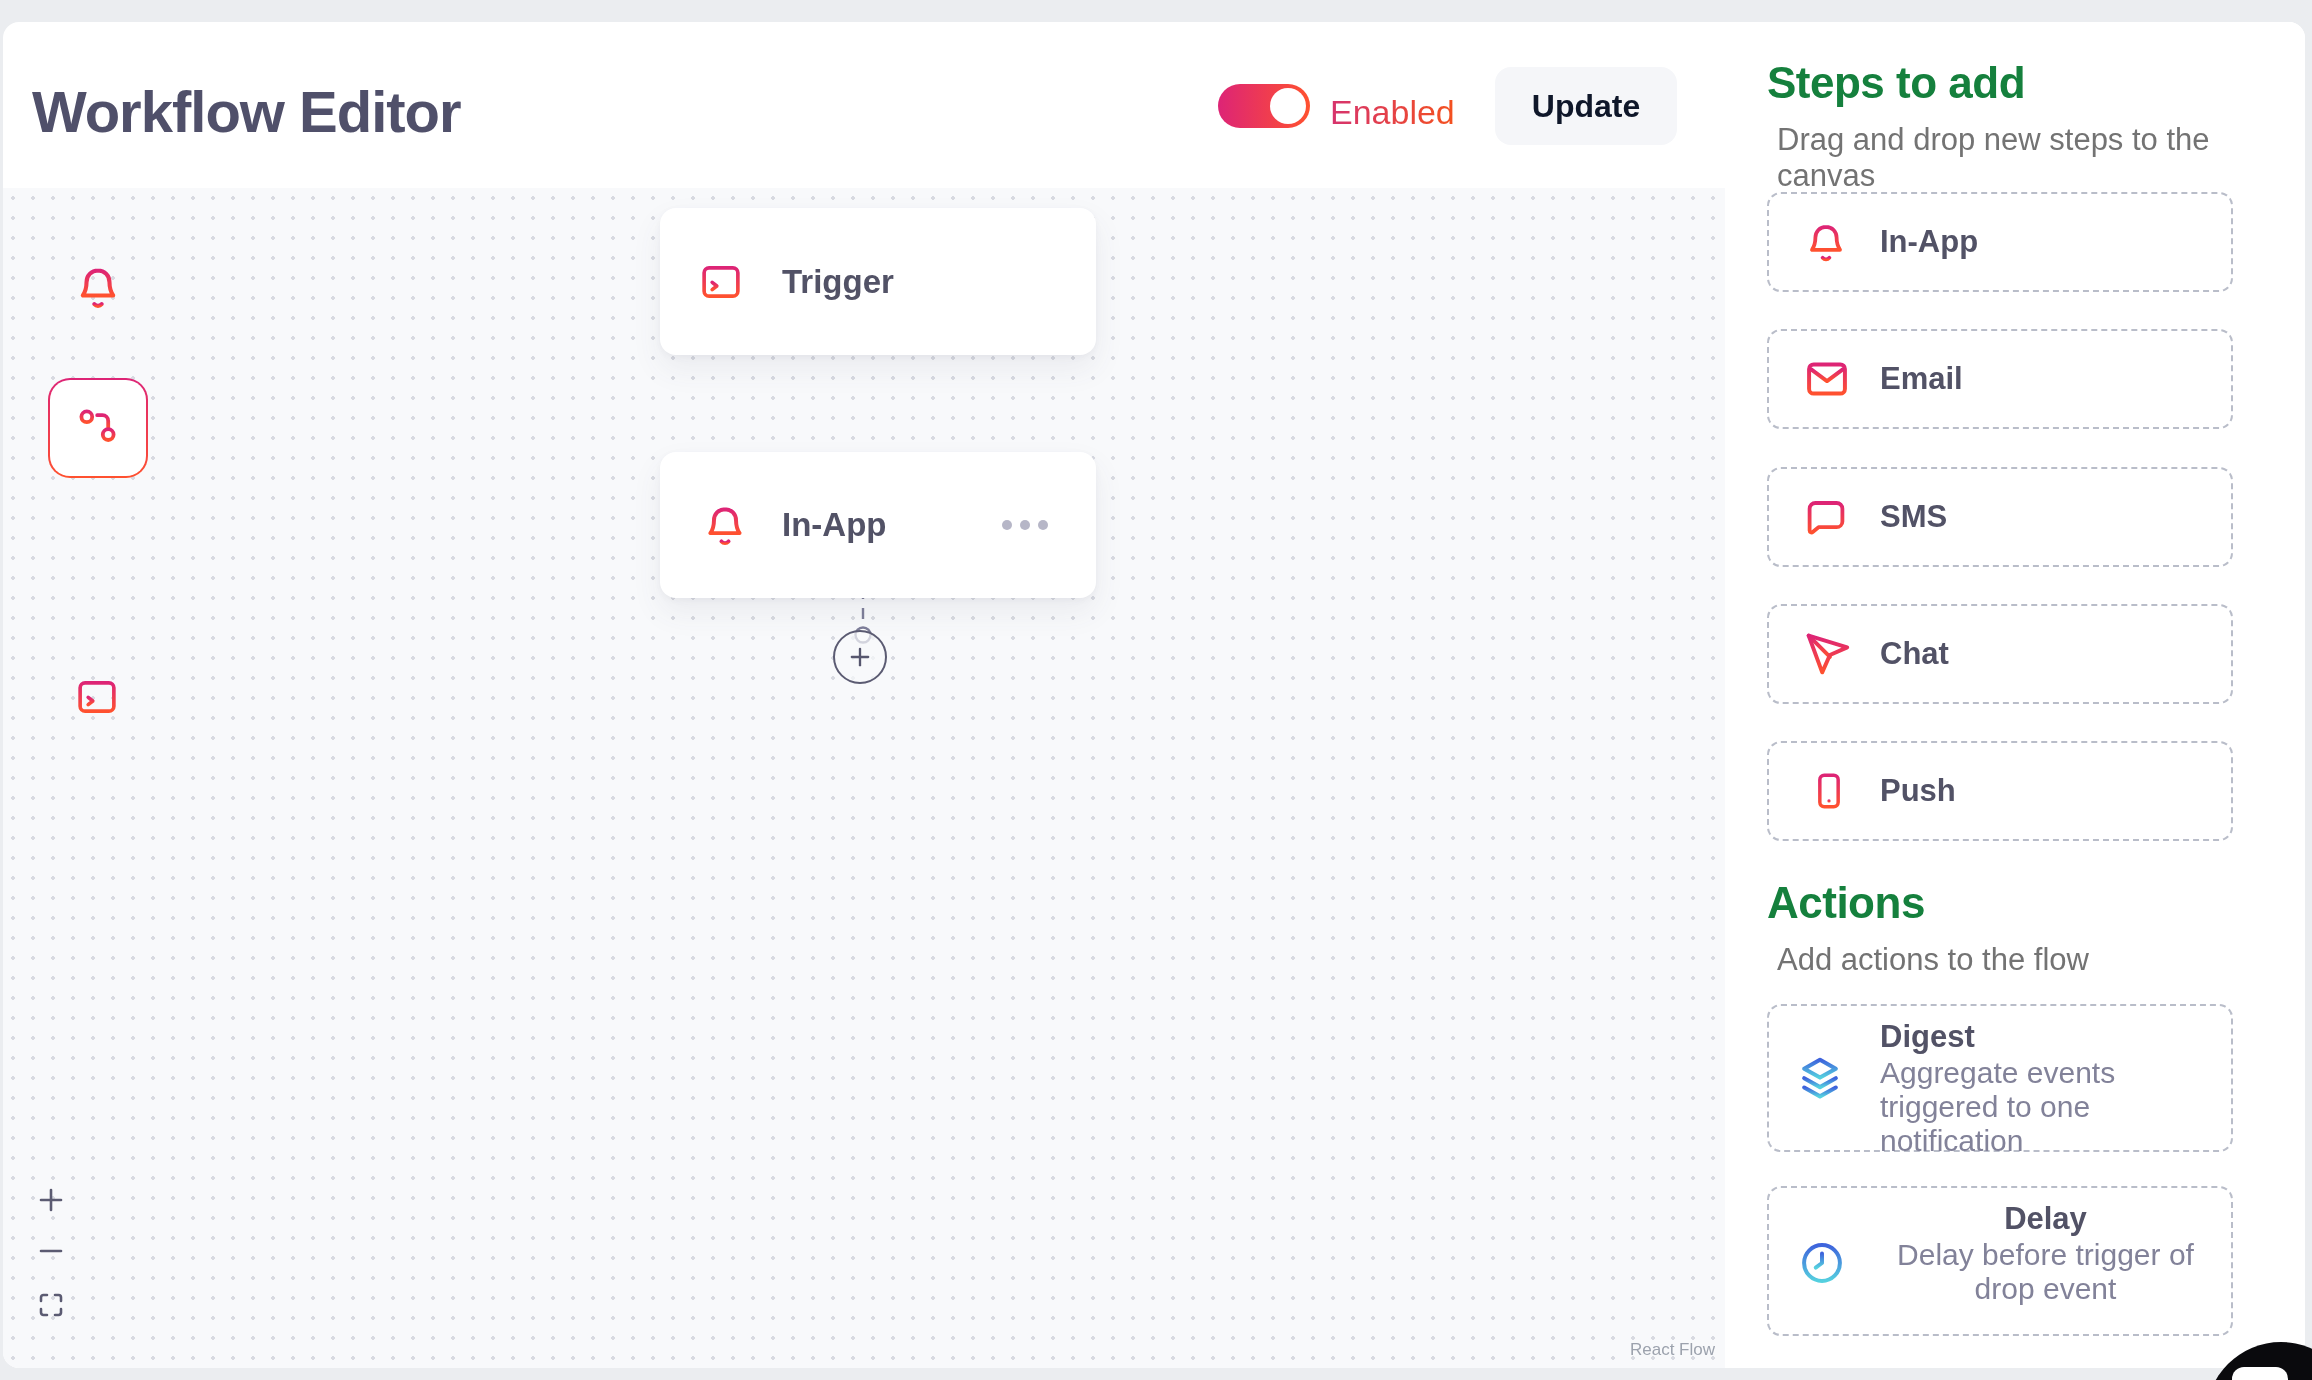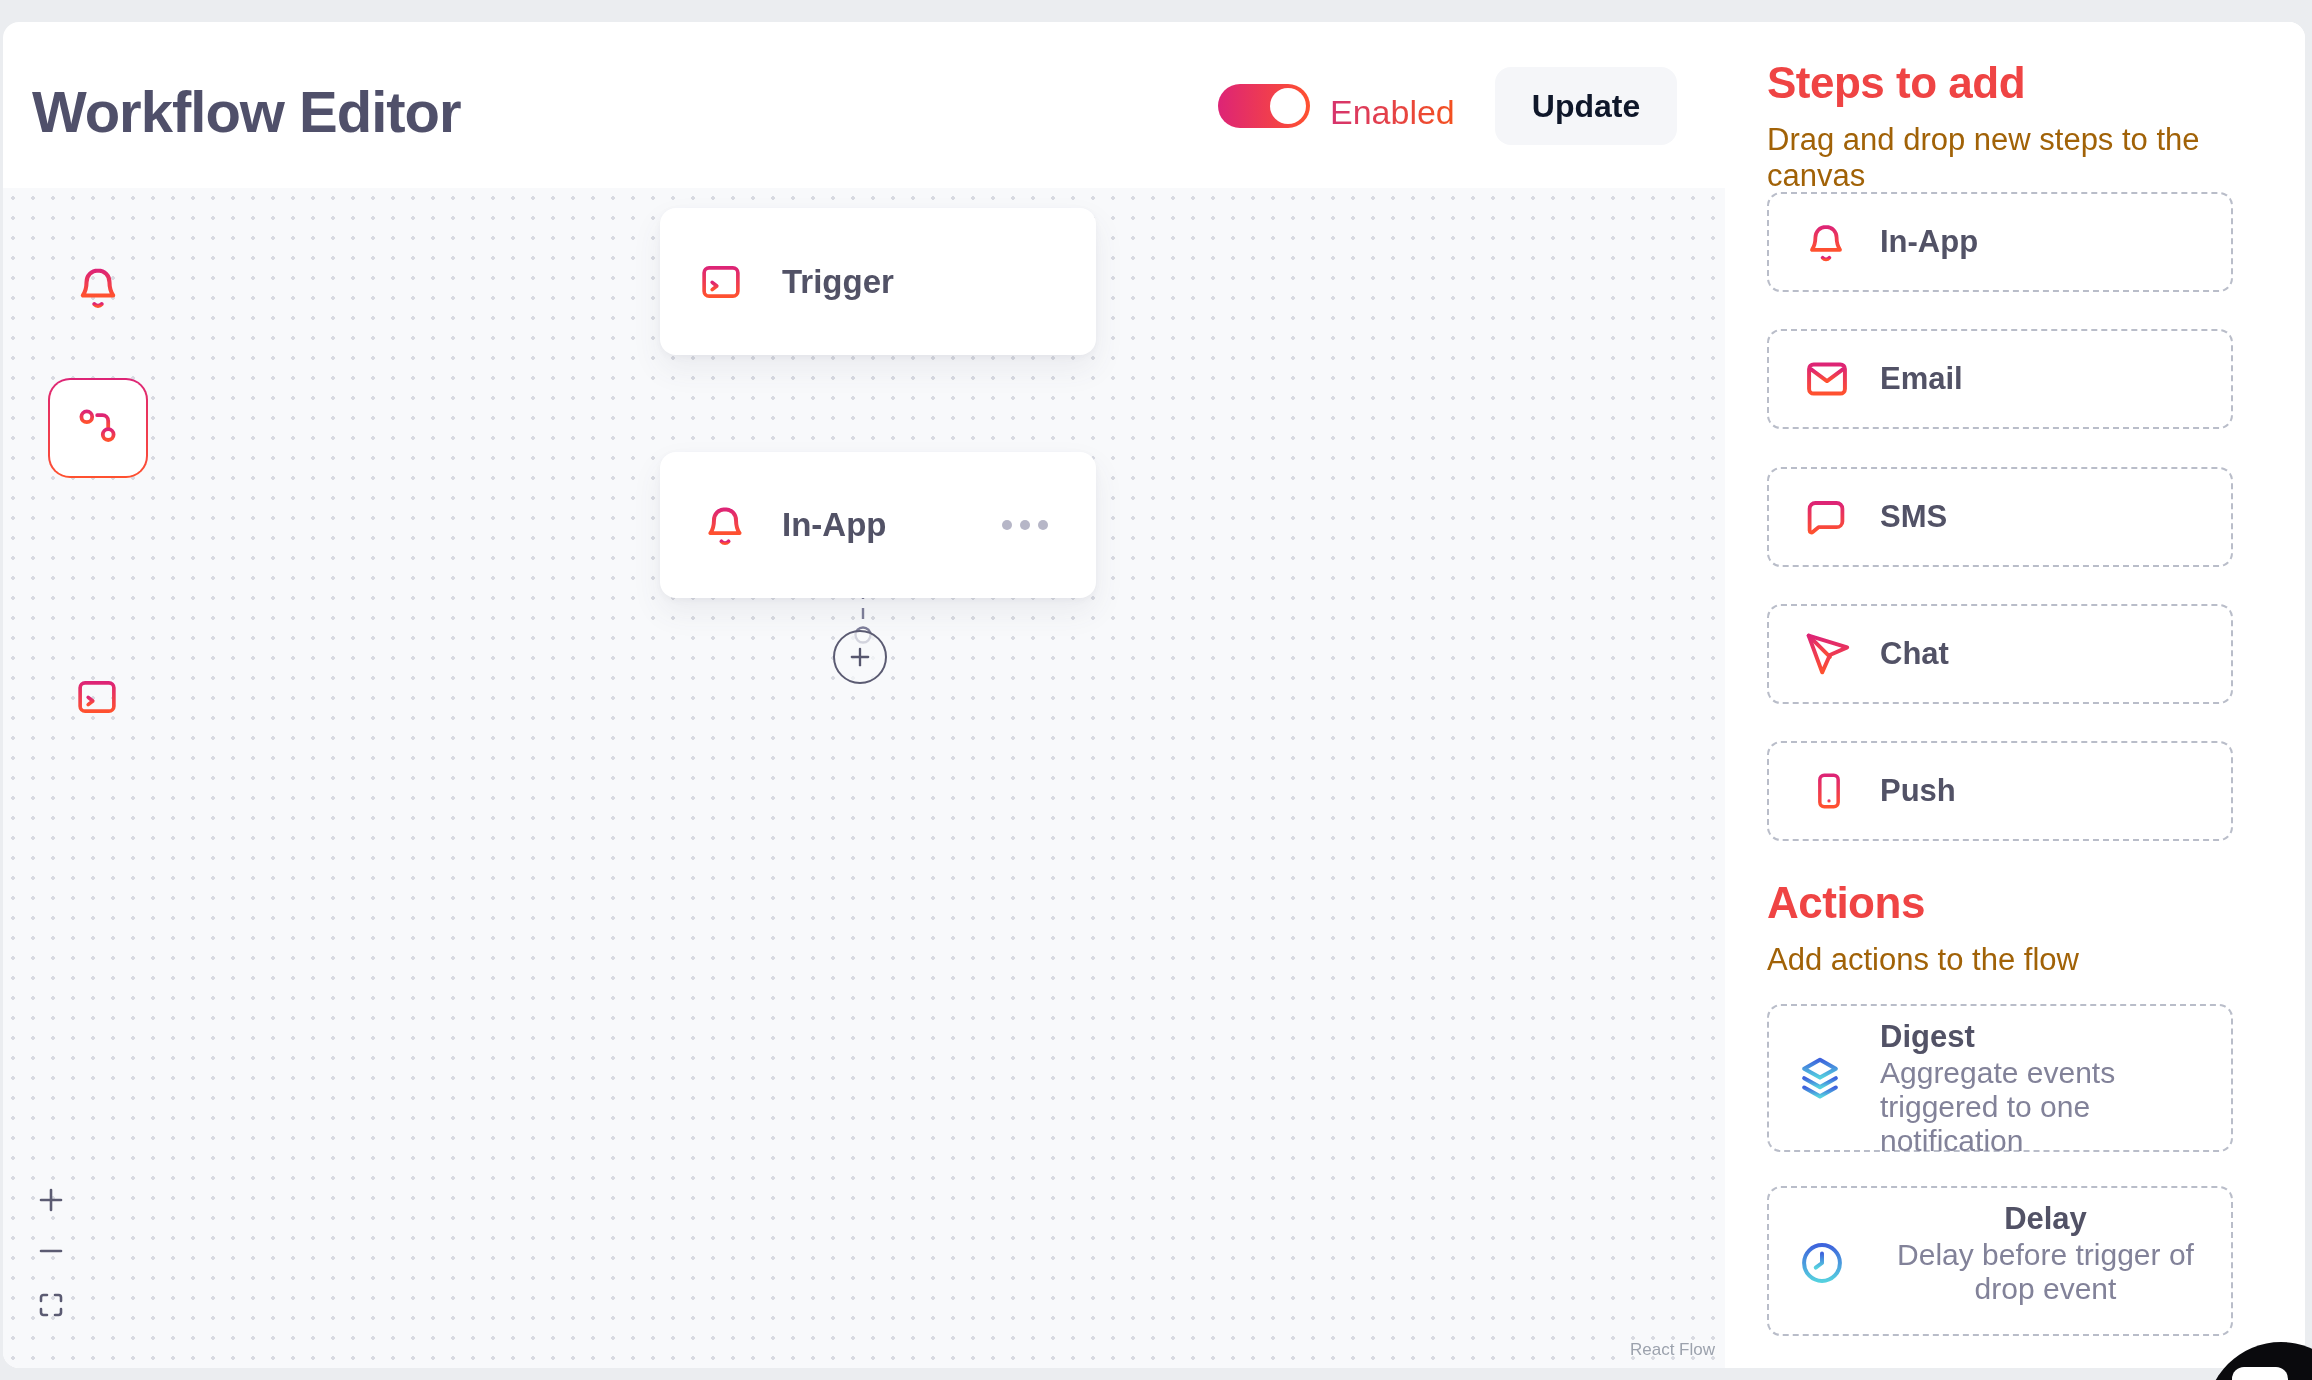--- a/index.html
+++ b/index.html
@@ -34,22 +34,22 @@
   .rail-item{position:absolute;cursor:pointer;}
   .rail-selected{position:absolute;left:45px;top:190px;width:100px;height:100px;border-radius:22px;
     border:2.5px solid transparent;cursor:pointer;
     background:linear-gradient(#fff,#fff) padding-box,linear-gradient(180deg,#DD2476,#FF512F) border-box;
     display:flex;align-items:center;justify-content:center;}
   
   .zctl{position:absolute;left:35px;cursor:pointer;color:#5b5b72;}
   .attribution{position:absolute;right:10px;bottom:8px;font-size:17px;color:#9ca2ad;cursor:pointer;}
   
   .panel{position:absolute;left:1722px;top:0;width:580px;height:1346px;background:#fff;padding-left:42px;}
-  .panel-h{position:absolute;left:42px;font-size:44px;font-weight:800;color:#ef4444;letter-spacing:-.5px;}
-  .panel-sub{position:absolute;left:42px;font-size:31px;color:#a16207;}
+  .panel-h{position:absolute;left:42px;font-size:44px;font-weight:800;color:#15803d;letter-spacing:-.5px;}
+  .panel-sub{position:absolute;left:52px;font-size:31px;color:#737373;}
   .drop-card{position:absolute;left:42px;width:466px;border:2px dashed #b9bdc9;border-radius:14px;
     background:#fff;cursor:grab;}
   .step-card{height:100px;display:flex;align-items:center;padding-left:111px;}
   .step-card .s-icon{position:absolute;left:33px;}
   .step-label{font-size:31px;font-weight:700;color:#525266;}
   .action-card{padding:8px 20px 8px 111px;}
   .action-card .a-icon{position:absolute;left:25px;}
   .action-title{font-size:31px;font-weight:700;color:#525266;line-height:38px;margin-top:4px;}
   .action-desc{font-size:30px;color:#828299;line-height:34px;max-width:342px;}
   

